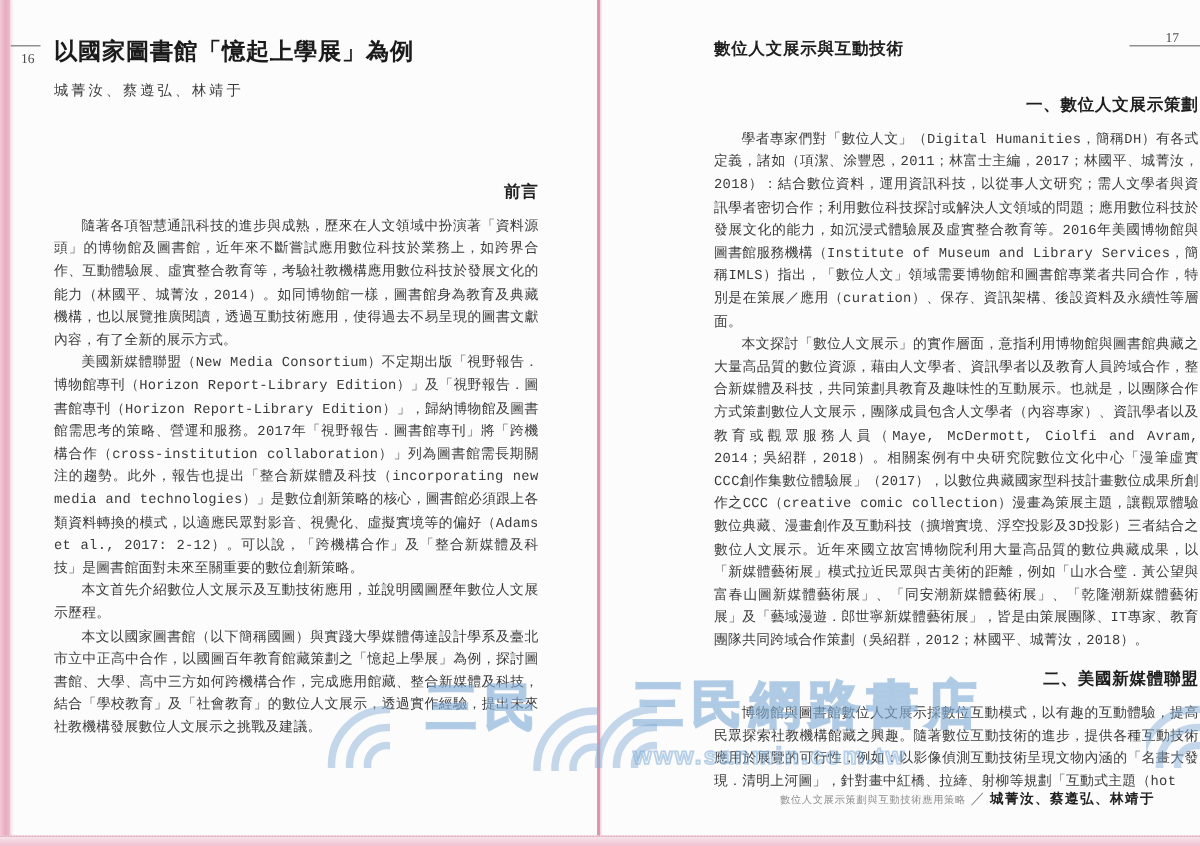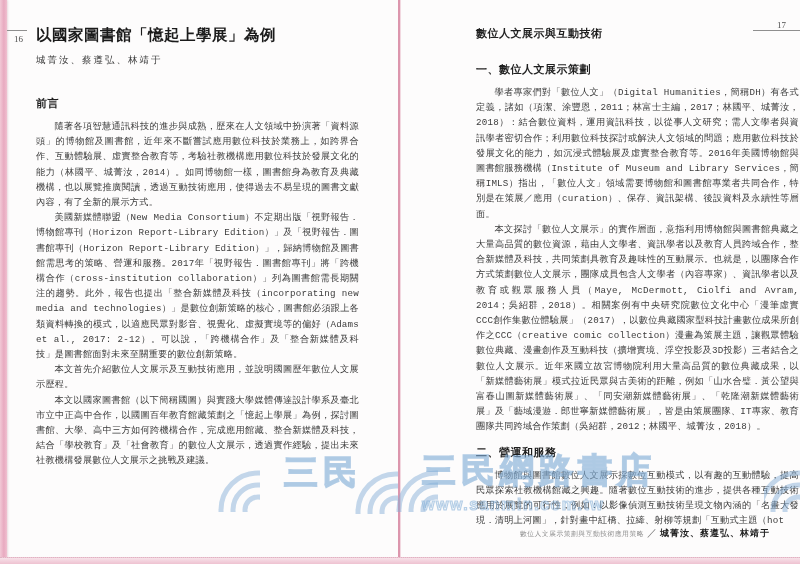--- a/index.html
+++ b/index.html
@@ -34,23 +34,23 @@
 
   .col { position:absolute; width:323px; }
   .col-l { left:29px; top:24px; }
   .col-r { left:48px; top:26px;margin-left:28px; }
 
   .title { font-family:"Liberation Sans","DejaVu Sans",sans-serif; font-weight:bold;
     font-size:15.5px; line-height:21px; letter-spacing:.5px; color:#1b1b1b; }
   .title .tl { display:block; }
   .authors { margin-top:9px; font-size:9.5px; letter-spacing:2px; color:#3a3a3a; }
 
-  .sec-h { font-family:Liberation Mono, monospace; font-weight:bold;
-    font-size:11px; line-height:14px; color:#1f1f1f; letter-spacing:.5px; }
-  .foreword-h { margin-top:30px; }
+  .sec-h { font-family:Liberation Serif, serif; font-weight:bold;
+    font-size:11px; line-height:14px; color:#1f1f1f; letter-spacing:.5px;text-align:right; }
+  .foreword-h { margin-top:54px; }
   .running-header { font-family:"Liberation Sans","DejaVu Sans",sans-serif;
     font-weight:bold; font-size:11px; line-height:14px; color:#1f1f1f; letter-spacing:.5px; }
   .sec-h1 { margin-top:23px; }
   .sec-h2 { margin-top:11px; }
 
   .body-p { margin-top:8px; font-size:9.2px; line-height:15.2px; text-align:justify;
     text-indent:2em; color:#3b3b3b; letter-spacing:.2px;font-family:Liberation Mono, monospace; }
   .body-p + .body-p { margin-top:0; }
 
   
@@ -104,21 +104,21 @@
     <div class="pn-rule pn-rule-r"></div>
     <div class="pn pn-r">17</div>
 
     <div class="col col-r">
       <h2 class="running-header">數位人文展示與互動技術</h2>
 
       <h3 class="sec-h sec-h1">一、數位人文展示策劃</h3>
       <p class="body-p">學者專家們對「數位人文」（Digital Humanities，簡稱DH）有各式定義，諸如（項潔、涂豐恩，2011；林富士主編，2017；林國平、城菁汝，2018）：結合數位資料，運用資訊科技，以從事人文研究；需人文學者與資訊學者密切合作；利用數位科技探討或解決人文領域的問題；應用數位科技於發展文化的能力，如沉浸式體驗展及虛實整合教育等。2016年美國博物館與圖書館服務機構（Institute of Museum and Library Services，簡稱IMLS）指出，「數位人文」領域需要博物館和圖書館專業者共同合作，特別是在策展／應用（curation）、保存、資訊架構、後設資料及永續性等層面。</p>
       <p class="body-p">本文探討「數位人文展示」的實作層面，意指利用博物館與圖書館典藏之大量高品質的數位資源，藉由人文學者、資訊學者以及教育人員跨域合作，整合新媒體及科技，共同策劃具教育及趣味性的互動展示。也就是，以團隊合作方式策劃數位人文展示，團隊成員包含人文學者（內容專家）、資訊學者以及教育或觀眾服務人員（Maye, McDermott, Ciolfi and Avram, 2014；吳紹群，2018）。相關案例有中央研究院數位文化中心「漫筆虛實CCC創作集數位體驗展」（2017），以數位典藏國家型科技計畫數位成果所創作之CCC（creative comic collection）漫畫為策展主題，讓觀眾體驗數位典藏、漫畫創作及互動科技（擴增實境、浮空投影及3D投影）三者結合之數位人文展示。近年來國立故宮博物院利用大量高品質的數位典藏成果，以「新媒體藝術展」模式拉近民眾與古美術的距離，例如「山水合璧．黃公望與富春山圖新媒體藝術展」、「同安潮新媒體藝術展」、「乾隆潮新媒體藝術展」及「藝域漫遊．郎世寧新媒體藝術展」，皆是由策展團隊、IT專家、教育團隊共同跨域合作策劃（吳紹群，2012；林國平、城菁汝，2018）。</p>
 
-      <h3 class="sec-h sec-h2">二、營運和服務</h3>
+      <h3 class="sec-h sec-h2">二、美國新媒體聯盟</h3>
       <p class="body-p">博物館與圖書館數位人文展示採數位互動模式，以有趣的互動體驗，提高民眾探索社教機構館藏之興趣。隨著數位互動技術的進步，提供各種互動技術應用於展覽的可行性，例如：以影像偵測互動技術呈現文物內涵的「名畫大發現．清明上河圖」，針對畫中紅橋、拉縴、射柳等規劃「互動式主題（hot</p>
     </div>
 
     <div class="footer">
       <span class="f-title">數位人文展示策劃與互動技術應用策略</span><span class="f-sep">／</span><span class="f-authors">城菁汝、蔡遵弘、林靖于</span>
     </div>
   </section>
 
   <div class="wm wm-a">
     <svg class="wm-arcs" width="52" height="60" viewBox="0 0 52 60">

